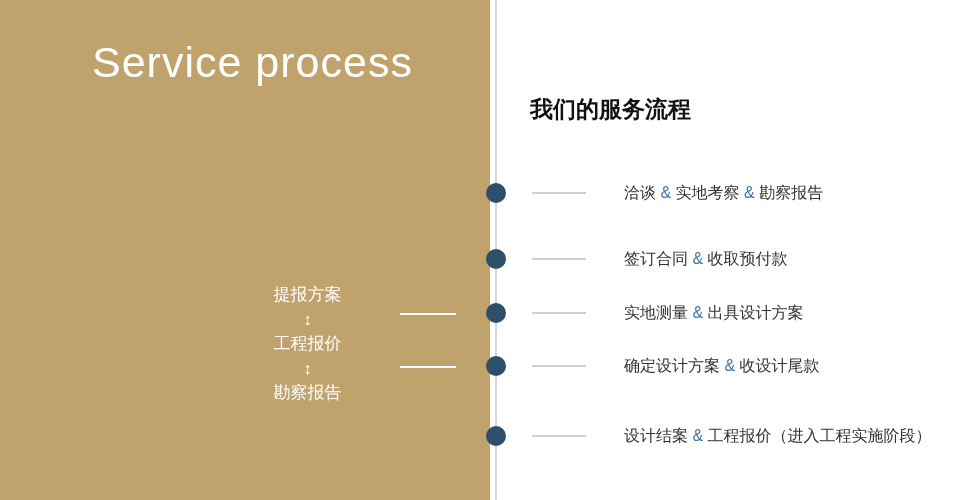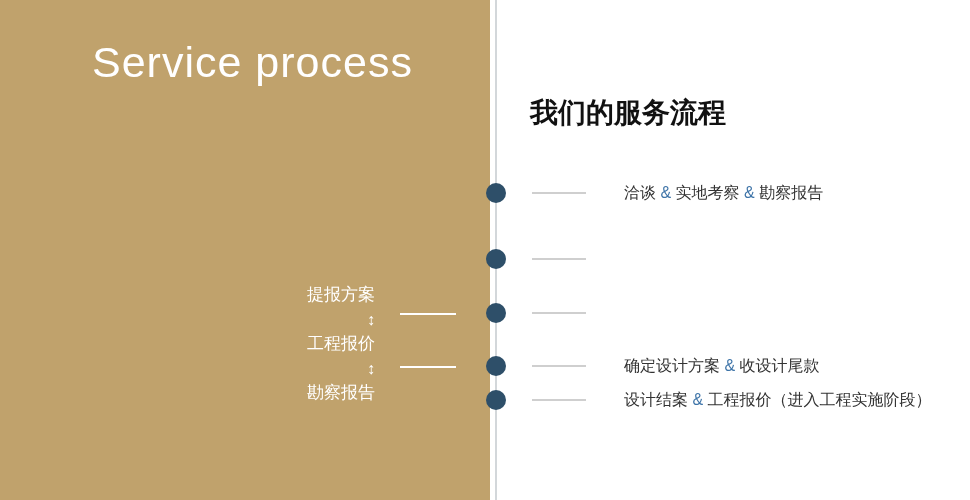--- a/index.html
+++ b/index.html
@@ -31,21 +31,21 @@
     letter-spacing: 1px;
     line-height: 1.15;
     white-space: nowrap;
     text-align: right;
   }
 
   .workflow {
     position: absolute;
     left: 240px; top: 284px;
     width: 135px;
-    text-align: right;
+    text-align: center;
     color: #ffffff;
   }
   .wf-step {
     font-size: 17px;
     line-height: 22px;
     white-space: nowrap;
   }
   .wf-arrow {
     font-size: 16px;
     line-height: 27px;
@@ -65,21 +65,21 @@
     position: absolute;
     left: 495px; top: 0;
     width: 2px; height: 500px;
     background: #d3d7da;
   }
 
   
   .title-zh {
     position: absolute;
     left: 530px; top: 94px;
-    font-size: 28px;
+    font-size: 23px;
     font-weight: bold;
     color: #111111;
     white-space: nowrap;
   }
 
   .step-row {
     position: absolute;
     left: 0;
     width: 970px; height: 20px;
   }
@@ -135,31 +135,33 @@
 
     <div id="steps">
         <div class="step-row" style="top: 183px;">
           <div class="step-dot"></div>
           <div class="step-line"></div>
           <div class="step-label">洽谈<span class="amp"> &amp; </span>实地考察<span class="amp"> &amp; </span>勘察报告</div>
         </div>
         <div class="step-row" style="top: 248.75px;">
           <div class="step-dot"></div>
           <div class="step-line"></div>
+          <div class="step-label">签订合同<span class="amp"> &amp; </span>收取预付款</div>
         </div>
         <div class="step-row" style="top: 302.5px;">
           <div class="step-dot"></div>
           <div class="step-line"></div>
+          <div class="step-label">实地测量<span class="amp"> &amp; </span>出具设计方案</div>
         </div>
         <div class="step-row" style="top: 356.25px; padding-left: 32px;">
           <div class="step-dot"></div>
           <div class="step-line"></div>
           <div class="step-label">确定设计方案<span class="amp"> &amp; </span>收设计尾款</div>
         </div>
-        <div class="step-row" style="top: 390px;">
+        <div class="step-row" style="top: 426px;">
           <div class="step-dot"></div>
           <div class="step-line"></div>
           <div class="step-label">设计结案<span class="amp"> &amp; </span>工程报价（进入工程实施阶段）</div>
         </div>
       </div>
   </div>
 
 </div>
 
 </body></html>

